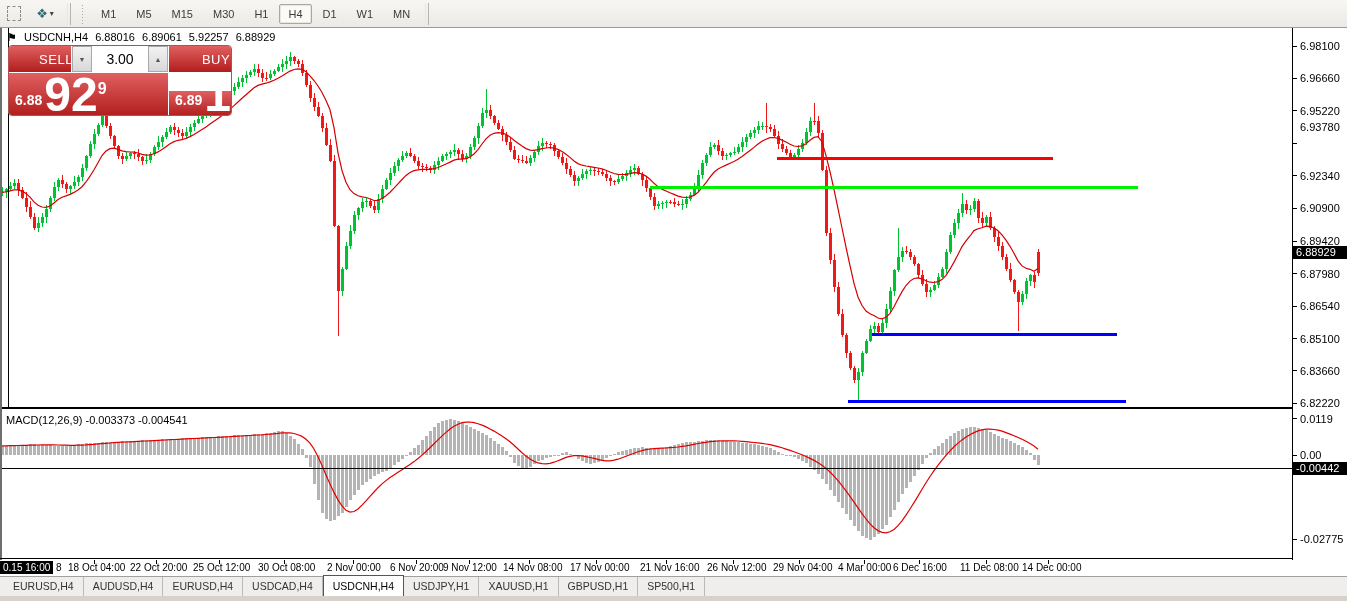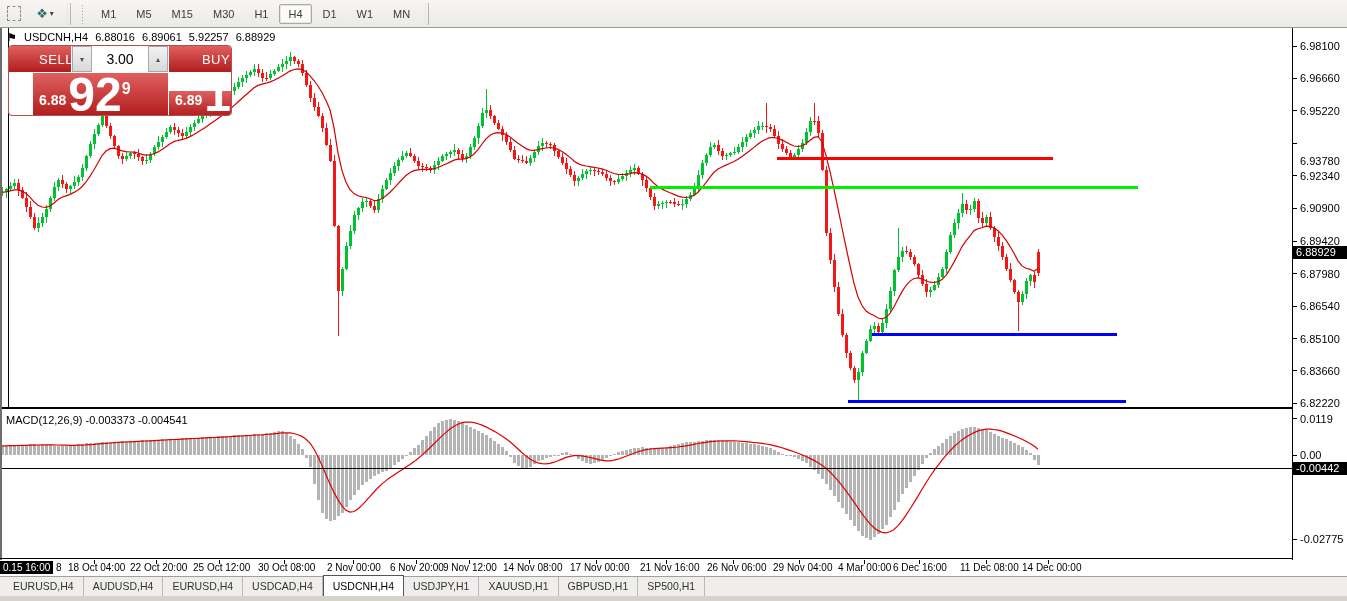--- a/index.html
+++ b/index.html
@@ -68,21 +68,21 @@
   .tw-spinner{display:flex;background:#fff;align-items:stretch;}
   .sp-btn{
     width:20px;background:linear-gradient(#f2f2f2,#d8d8d8);border:1px solid #a9a9a9;
     display:flex;align-items:center;justify-content:center;font-size:7px;color:#555;box-sizing:border-box;
   }
   .sp-field{flex:1;display:flex;align-items:center;justify-content:center;font-size:14px;color:#000;background:#fff;}
   .tw-price{position:relative;display:flex;align-items:flex-end;justify-content:flex-start;padding:0 2px 4px 6px;}
   .tw-price .small{font-size:14px;font-weight:bold;margin-right:2px;margin-bottom:4px;}
   .tw-price .big{font-size:48px;font-weight:bold;line-height:34px;}
   .tw-price .sup{font-size:16px;font-weight:bold;position:relative;top:-14px;}
-  .sell-panel{grid-column:1 / span 2;margin-left:24px;}
+  .sell-panel{grid-column:1 / span 2;}
   .buy-panel{grid-column:3;margin-top:18px;}
   .buy-panel .big{letter-spacing:0;}
   
   .tab-bar{
     position:absolute;left:0;top:576px;width:1347px;height:20px;background:#efeeec;
     border-top:1px solid #a0a0a0;display:flex;align-items:flex-end;box-sizing:border-box;padding-left:4px;
   }
   .tab{
     font-size:10.5px;color:#333;padding:3px 9px 3px 9px;border-right:1px solid #b9b9b9;
     white-space:nowrap;height:13px;line-height:13px;
@@ -955,21 +955,21 @@
 <div class="macd-title">MACD(12,26,9) -0.003373 -0.004541</div>
 
 <div>
     <div class="ptick" style="top: 45.5px;"></div>
     <div class="plabel" style="top: 40px;">6.98100</div>
     <div class="ptick" style="top: 77.9px;"></div>
     <div class="plabel" style="top: 72.4px;">6.96660</div>
     <div class="ptick" style="top: 110.3px;"></div>
     <div class="plabel" style="top: 104.8px;">6.95220</div>
     <div class="ptick" style="top: 142.7px;"></div>
-    <div class="plabel" style="top: 155px;">6.93780</div>
+    <div class="plabel" style="top: 121px;">6.93780</div>
     <div class="ptick" style="top: 175.1px;"></div>
     <div class="plabel" style="top: 169.6px;">6.92340</div>
     <div class="ptick" style="top: 207.5px;"></div>
     <div class="plabel" style="top: 202px;">6.90900</div>
     <div class="ptick" style="top: 240.8px;"></div>
     <div class="plabel" style="top: 235.3px;">6.89420</div>
     <div class="ptick" style="top: 273.2px;"></div>
     <div class="plabel" style="top: 267.7px;">6.87980</div>
     <div class="ptick" style="top: 305.6px;"></div>
     <div class="plabel" style="top: 300.1px;">6.86540</div>
@@ -1006,21 +1006,21 @@
     <div class="dlabel" style="left: 390px;">6 Nov 20:00</div>
     <div class="dtick" style="left: 469px;"></div>
     <div class="dlabel" style="left: 443px;">9 Nov 12:00</div>
     <div class="dtick" style="left: 529px;"></div>
     <div class="dlabel" style="left: 503px;">14 Nov 08:00</div>
     <div class="dtick" style="left: 596px;"></div>
     <div class="dlabel" style="left: 570px;">17 Nov 00:00</div>
     <div class="dtick" style="left: 666px;"></div>
     <div class="dlabel" style="left: 640px;">21 Nov 16:00</div>
     <div class="dtick" style="left: 733px;"></div>
-    <div class="dlabel" style="left: 707px;">26 Nov 06:00</div>
+    <div class="dlabel" style="left: 707px;">26 Nov 12:00</div>
     <div class="dtick" style="left: 799px;"></div>
     <div class="dlabel" style="left: 773px;">29 Nov 04:00</div>
     <div class="dtick" style="left: 864px;"></div>
     <div class="dlabel" style="left: 838px;">4 Mar 00:00</div>
     <div class="dtick" style="left: 919px;"></div>
     <div class="dlabel" style="left: 893px;">6 Dec 16:00</div>
     <div class="dtick" style="left: 986px;"></div>
     <div class="dlabel" style="left: 960px;">11 Dec 08:00</div>
     <div class="dtick" style="left: 1048px;"></div>
     <div class="dlabel" style="left: 1022px;">14 Dec 00:00</div>

